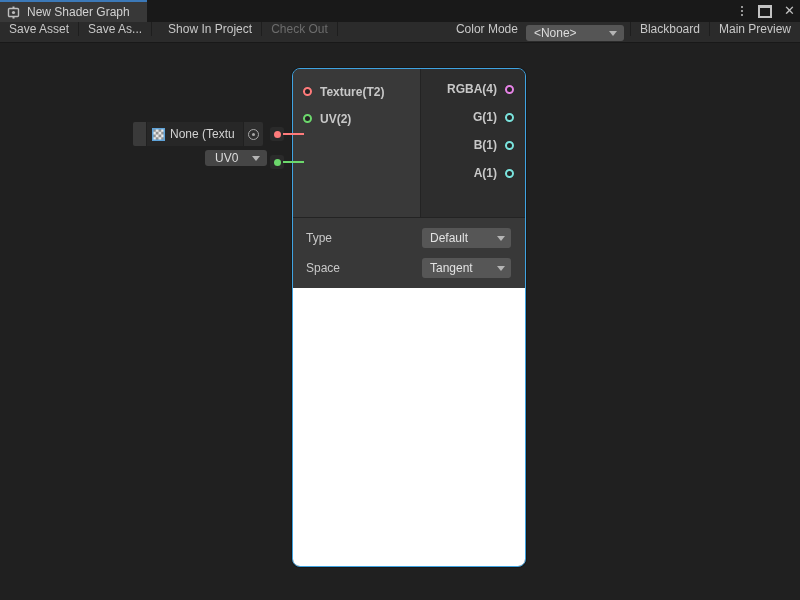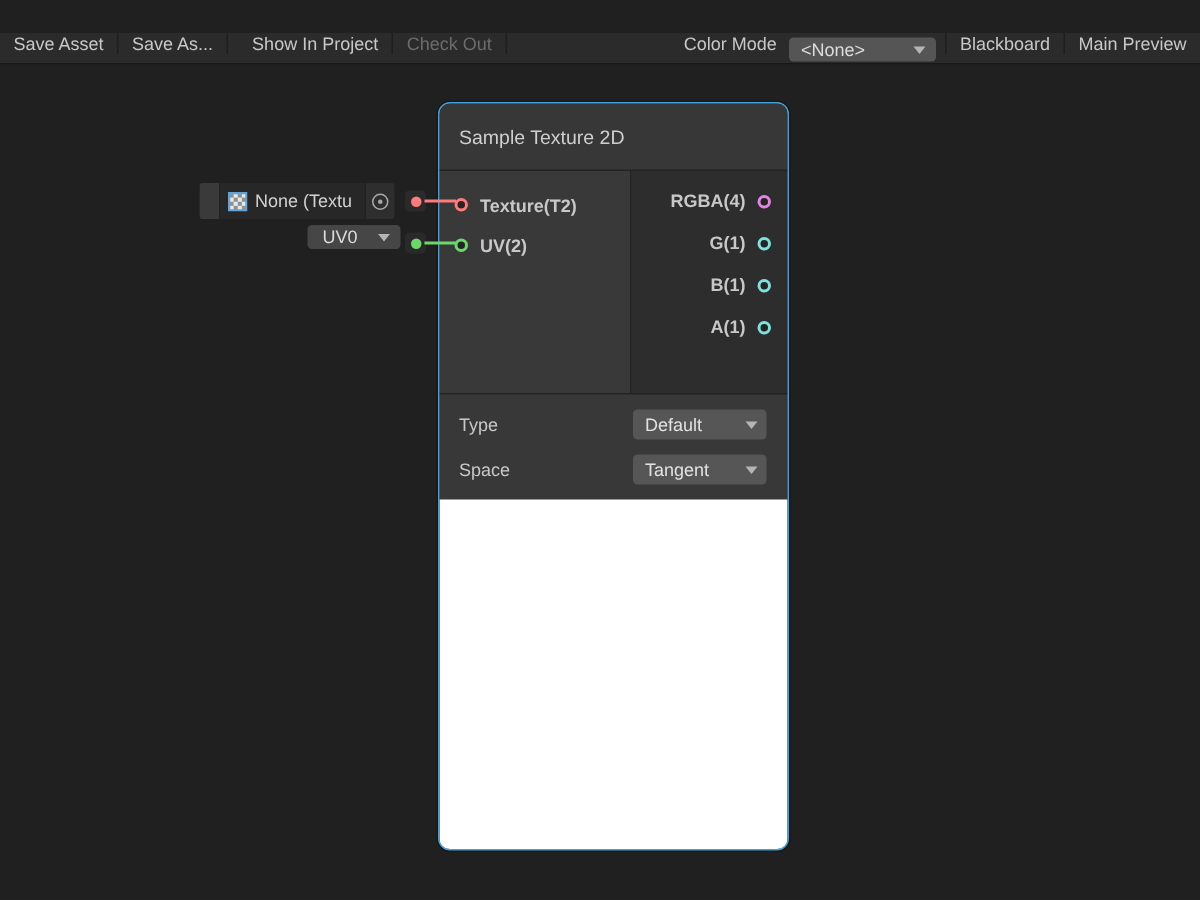--- a/index.html
+++ b/index.html
@@ -84,42 +84,59 @@
   .edge-dot{position:absolute;width:14px;height:14px;background:#2A2A2A;border-radius:3px;display:flex;align-items:center;justify-content:center;}
   .edge-dot i{width:7px;height:7px;border-radius:50%;display:block;background:#999;}
   .edge-line{position:absolute;height:2px;background:#999;}
   .nowrap{white-space:nowrap;}
 </style>
 </head>
 <body>
 
 <div class="stage">
 
+  <div class="titlebar">
+    <div class="tab">
+      <svg width="13" height="13" viewBox="0 0 13 13">
+        <rect x="1.5" y="2.5" width="10" height="8" rx="1" fill="none" stroke="#BEBEBE" stroke-width="1.4"></rect>
+        <rect x="5.5" y="0.5" width="2" height="2.4" fill="#BEBEBE"></rect>
+        <rect x="5.5" y="10.2" width="2" height="2.4" fill="#BEBEBE"></rect>
+        <circle cx="6.5" cy="6.5" r="1.6" fill="#BEBEBE"></circle>
+      </svg>
+      <span>New Shader Graph</span>
+    </div>
+    <div class="winctrl">
+      <span class="kebab">
+          <i></i>
+          <i></i>
+          <i></i>
+        </span>
+      <span class="maxbox"></span>
+      <span class="closex">✕</span>
+    </div>
+  </div>
 
   <div class="toolbar">
     <div class="tb-btn">Save Asset</div>
     <div class="tb-btn tb-gap">Save As...</div>
     <div class="tb-btn">Show In Project</div>
     <div class="tb-btn tb-disabled">Check Out</div>
     <div class="tb-spacer"></div>
     <div class="tb-label">Color Mode</div>
     <div class="tb-dd">
       <span class="nowrap">&lt;None&gt;</span>
       <span class="dd-arrow"></span>
     </div>
     <div class="tb-btn tb-right">Blackboard</div>
     <div class="tb-btn tb-right">Main Preview</div>
   </div>
 
   <div style="position:absolute;left:0;top:43px;width:800px;height:557px;"></div>
 
   <div class="node" style="border-color: rgb(63, 163, 225);">
-    <div class="node-header">
-      <span>Sample Texture 2D</span>
-    </div>
     <div class="node-ports">
       <div class="inputs">
         <div class="port-row">
           <span class="port-circle" style="border-color: rgb(255, 123, 123);"></span>
           <span>Texture(T2)</span>
         </div>
         <div class="port-row">
           <span class="port-circle" style="border-color: rgb(108, 216, 108);"></span>
           <span>UV(2)</span>
         </div>

